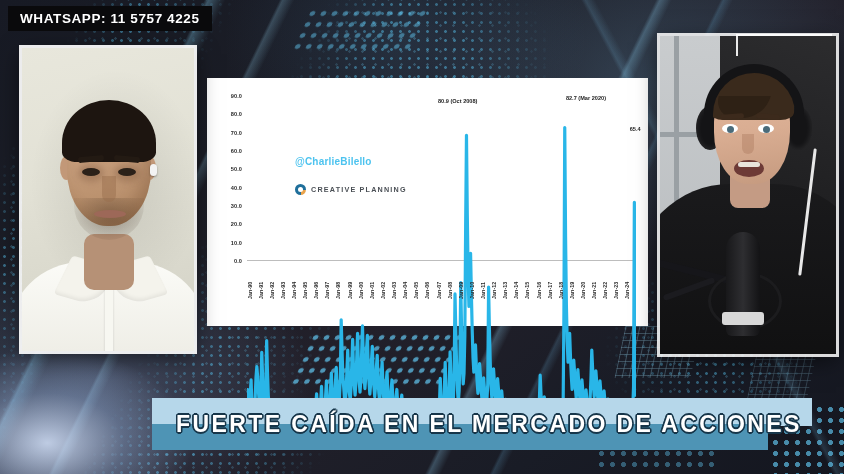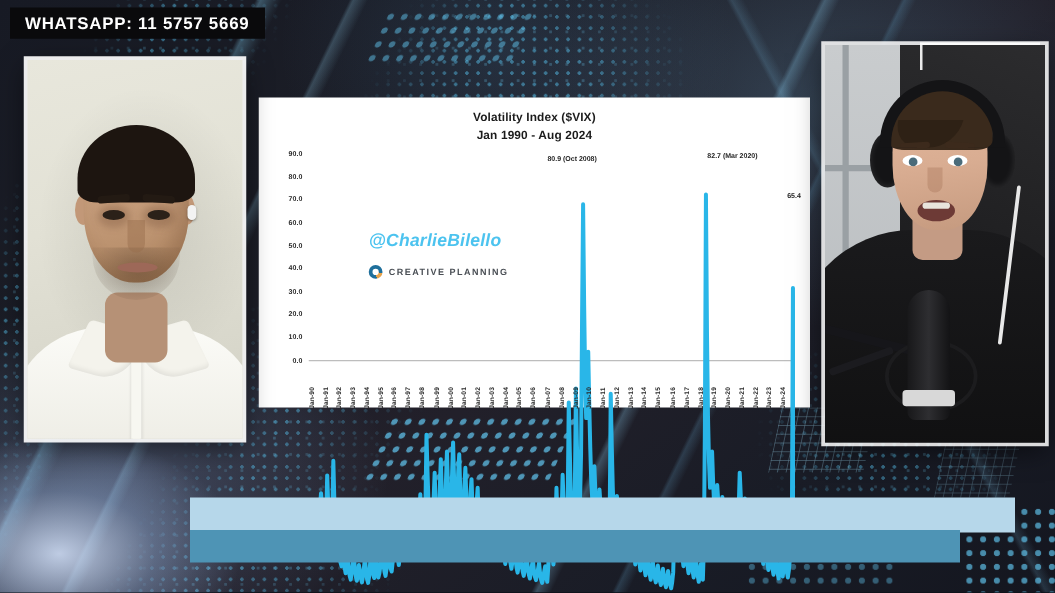--- a/index.html
+++ b/index.html
@@ -242,21 +242,21 @@
   .xlab {
     position:absolute; bottom:2px;
     transform-origin: left bottom;
     transform: rotate(-90deg);
     font-size: 5.3px; font-weight:700; color:#2a2a2a; white-space:nowrap;
     letter-spacing:.1px;
   }
   .spark { position:absolute; inset:0; }
   .watermark-handle {
     position:absolute; left:48px; top:60px;
-    font-size: 14px; font-style: italic; font-weight:700;
+    font-size: 10px; font-weight:700;
     color:#4cc3ef; letter-spacing:.2px;
   }
   .cp-logo {
     position:absolute; left:48px; top:88px;
     display:flex; align-items:center; gap:5px;
   }
   .cp-mark {
     width:11px; height:11px; border-radius:50%;
     background: conic-gradient(from 210deg, #1f6f9b 0deg 250deg, #e8a24a 250deg 320deg, #1f6f9b 320deg 360deg);
     position:relative;
@@ -318,21 +318,21 @@
   <div class="bg-halftone"></div>
   <div class="bg-streaks"></div>
   <div class="bg-grid-patch gp1"></div>
   <div class="bg-grid-patch gp2"></div>
   <div class="bg-dot-cluster dc1"></div>
   <div class="bg-dot-cluster dc2"></div>
   <div class="bg-dot-cluster dc3"></div>
   <div class="bg-dot-cluster dc4"></div>
 
   <div class="whatsapp-chip">
-    <span>WHATSAPP: 11 5757 5669</span>
+    <span>WHATSAPP: 11 5757 4225</span>
   </div>
 
   <div class="brand-rule"></div>
 
   <div class="guest-frame">
     <div class="guest-wall"></div>
     <div class="g-shirt"></div>
     <div class="g-collar-l"></div>
     <div class="g-collar-r"></div>
     <div class="g-placket"></div>
@@ -373,24 +373,20 @@
     <div class="h-band"></div>
     <div class="h-cable"></div>
     <div class="h-boom"></div>
     <div class="h-boom2"></div>
     <div class="h-mic-mount"></div>
     <div class="h-mic-body"></div>
     <div class="h-mic-ring"></div>
   </div>
 
   <div class="chart-panel">
-    <div class="chart-title">
-      <div>Volatility Index ($VIX)</div>
-      <div>Jan 1990 - Aug 2024</div>
-    </div>
 
     <div class="chart-area">
       <div class="ylabels" id="ylabels">
           <div class="ylab" style="top: 100%;">0.0</div>
           <div class="ylab" style="top: 88.8889%;">10.0</div>
           <div class="ylab" style="top: 77.7778%;">20.0</div>
           <div class="ylab" style="top: 66.6667%;">30.0</div>
           <div class="ylab" style="top: 55.5556%;">40.0</div>
           <div class="ylab" style="top: 44.4444%;">50.0</div>
           <div class="ylab" style="top: 33.3333%;">60.0</div>
@@ -450,15 +446,16 @@
           <div class="xlab" style="left: 95.7143%;">Jan-23</div>
           <div class="xlab" style="left: 98.5714%;">Jan-24</div>
         </div>
     </div>
   </div>
 
   <div class="lower-third">
     <div class="lt-glow"></div>
     <div class="lt-bar-top"></div>
     <div class="lt-bar-bot"></div>
+    <div class="lt-text">FUERTE CAÍDA EN EL MERCADO DE ACCIONES</div>
   </div>
 
 </div>
 
 </body></html>

